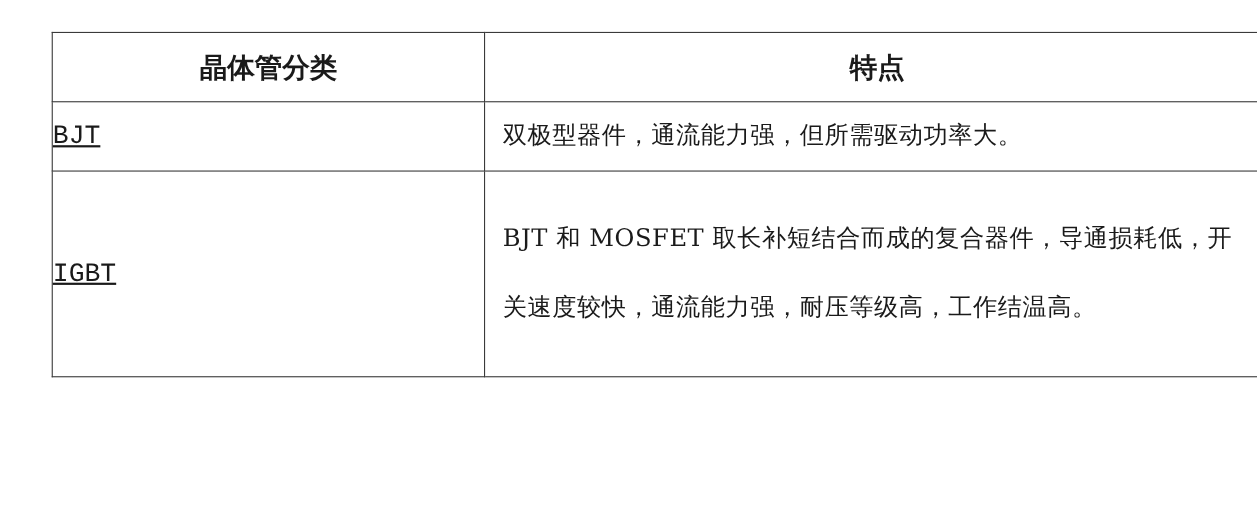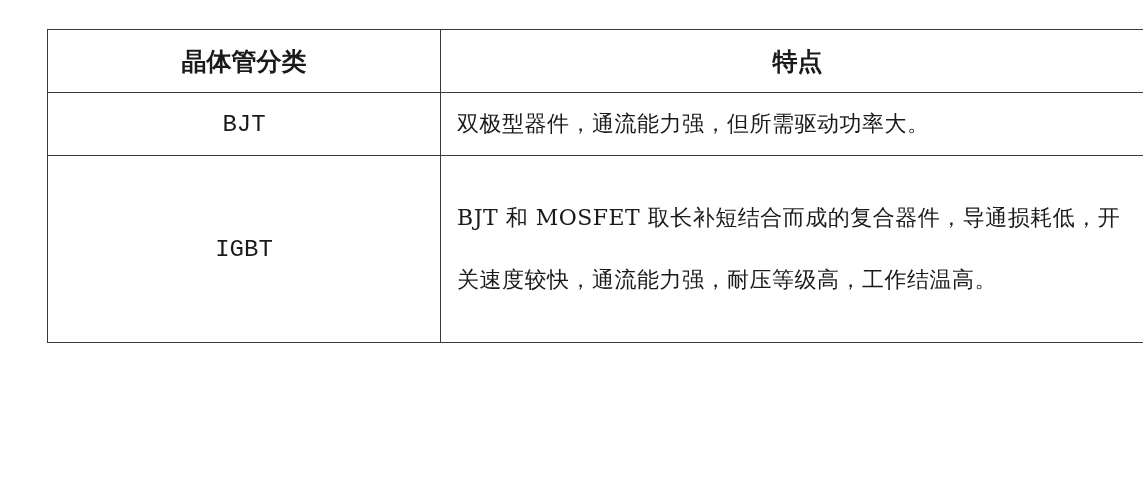--- a/index.html
+++ b/index.html
@@ -3,22 +3,22 @@
 <meta charset="utf-8">
 <style>
   html, body { margin: 0; padding: 0; background: #ffffff; }
   body { width: 1143px; height: 477px; position: relative; overflow: hidden;
          font-family: "DejaVu Serif", "Liberation Serif", serif; color: #1a1a1a; }
   table.tbl { position: absolute; left: 47px; top: 29px; width: 1108px;
               border-collapse: collapse; table-layout: fixed; }
   .tbl td, .tbl th { border: 1.5px solid #3a3a3a; padding: 0; }
   .tbl col.c1 { width: 393px; }
   .tbl th { height: 62px; font-size: 25px; font-weight: bold; text-align: center; }
-  .tbl td.type { text-align: center; font-family: "Liberation Mono", "DejaVu Sans Mono", monospace;
-                 font-size: 24px; }
+  .tbl td.type { font-family: "Liberation Mono", "DejaVu Sans Mono", monospace;
+                 font-size: 24px; text-decoration: underline; }
   .tbl td.feat { font-size: 22px; line-height: 62px; padding: 0 14px 0 16px;
                  letter-spacing: 0.5px; }
   .tbl tr.r1 td { height: 62px; }
   .tbl tr.r2 td { height: 124px; }
   .tbl tr.r3 td { height: 186px; }
 </style>
 </head>
 <body>
 
 <table class="tbl">

